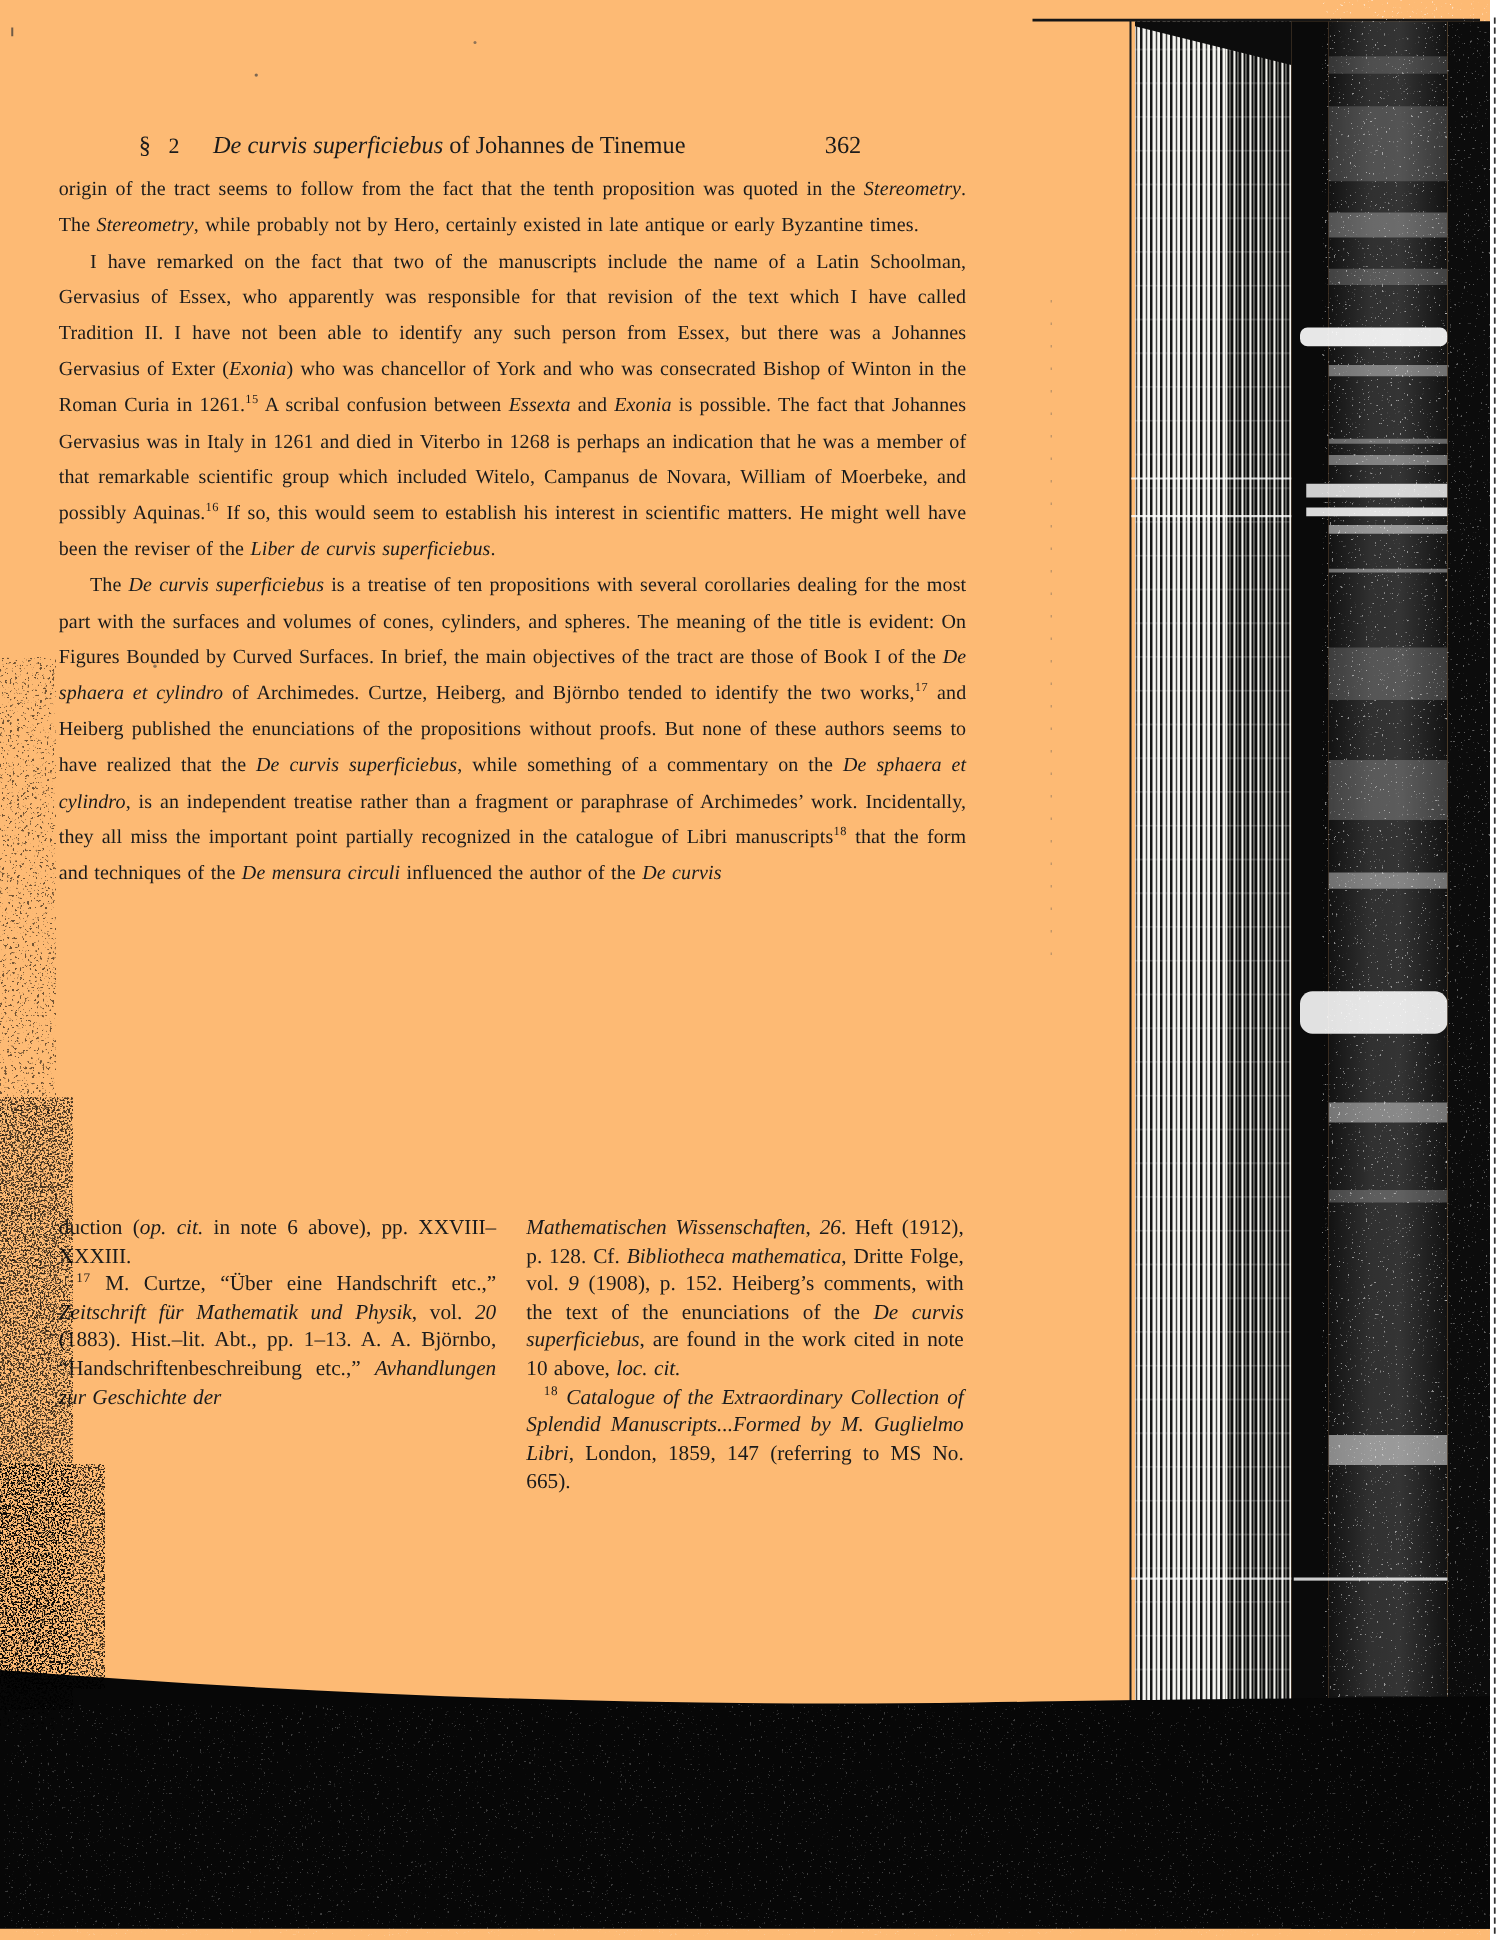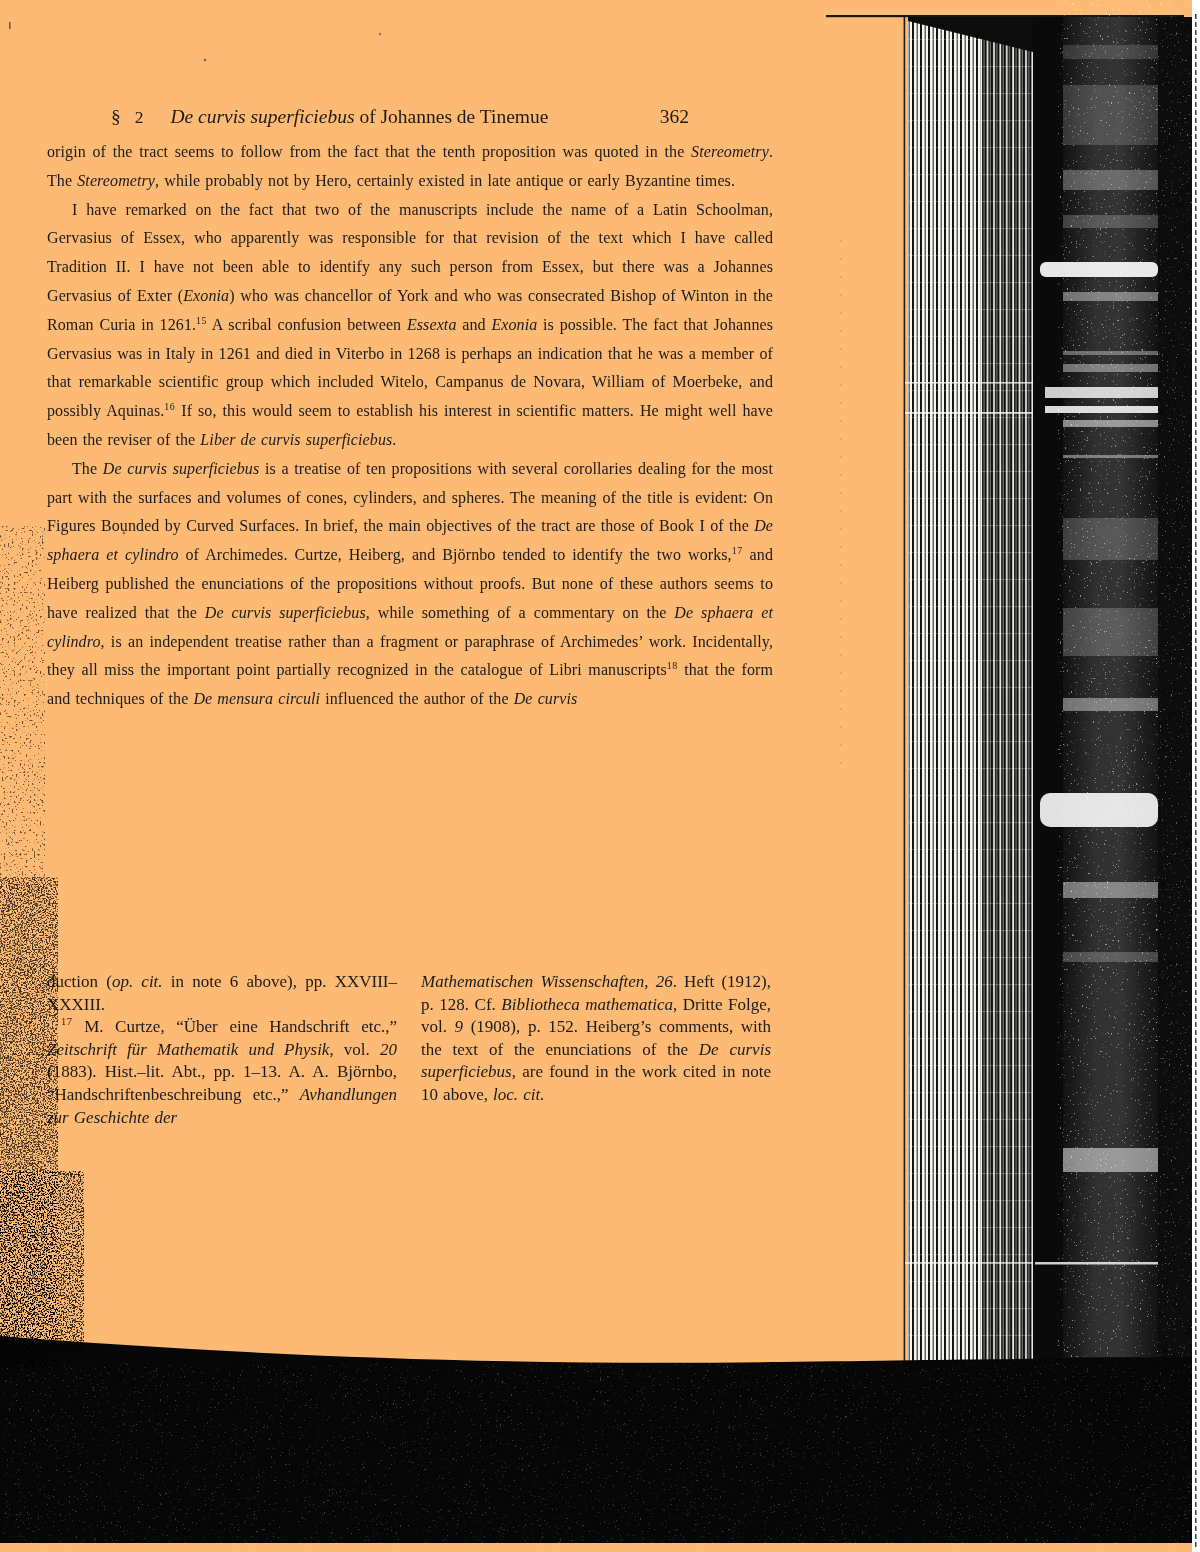--- a/index.html
+++ b/index.html
@@ -56,20 +56,21 @@
         <p class="para indent"><span>The </span><i>De curvis superficiebus</i><span> is a treatise of ten propositions with several corollaries dealing for the most part with the surfaces and volumes of cones, cylinders, and spheres. The meaning of the title is evident: On Figures Bounded by Curved Surfaces. In brief, the main objectives of the tract are those of Book I of the </span><i>De sphaera et cylindro</i><span> of Archimedes. Curtze, Heiberg, and Björnbo tended to identify the two works,</span><sup>17</sup><span> and Heiberg published the enunciations of the propositions without proofs. But none of these authors seems to have realized that the </span><i>De curvis superficiebus</i><span>, while something of a commentary on the </span><i>De sphaera et cylindro</i><span>, is an independent treatise rather than a fragment or paraphrase of Archimedes’ work. Incidentally, they all miss the important point partially recognized in the catalogue of Libri manuscripts</span><sup>18</sup><span> that the form and techniques of the </span><i>De mensura circuli</i><span> influenced the author of the </span><i>De curvis</i></p>
       </div>
 
     <div class="footnotes">
       <div class="fn-col">
           <p class="fn-para"><span>duction (</span><i>op. cit.</i><span> in note 6 above), pp. XXVIII–XXXIII.</span></p>
           <p class="fn-para indent"><sup>17</sup><span> M. Curtze, “Über eine Handschrift etc.,” </span><i>Zeitschrift für Mathematik und Physik</i><span>, vol. </span><i>20</i><span> (1883). Hist.–lit. Abt., pp. 1–13. A. A. Björnbo, “Handschriftenbeschreibung etc.,” </span><i>Avhandlungen zur Geschichte der</i></p>
         </div>
       <div class="fn-col">
           <p class="fn-para"><i>Mathematischen Wissenschaften</i><span>, </span><i>26</i><span>. Heft (1912), p. 128. Cf. </span><i>Bibliotheca mathematica</i><span>, Dritte Folge, vol. </span><i>9</i><span> (1908), p. 152. Heiberg’s comments, with the text of the enunciations of the </span><i>De curvis superficiebus</i><span>, are found in the work cited in note 10 above, </span><i>loc. cit.</i></p>
+          <p class="fn-para indent"><sup>18</sup><span> </span><i>Catalogue of the Extraordinary Collection of Splendid Manuscripts...Formed by M. Guglielmo Libri</i><span>, London, 1859, 147 (referring to MS No. 665).</span></p>
         </div>
     </div>
 
   </div>
 
   <svg class="scan-layer" width="1200" height="1552" viewBox="0 0 1200 1552" xmlns="http://www.w3.org/2000/svg" preserveAspectRatio="none" aria-hidden="true">
     <defs>
       <pattern id="pa" width="8" height="4" patternUnits="userSpaceOnUse">
         <rect width="8" height="4" fill="#f6f5f1"></rect>
         <rect width="2" height="4" fill="#141414"></rect>

